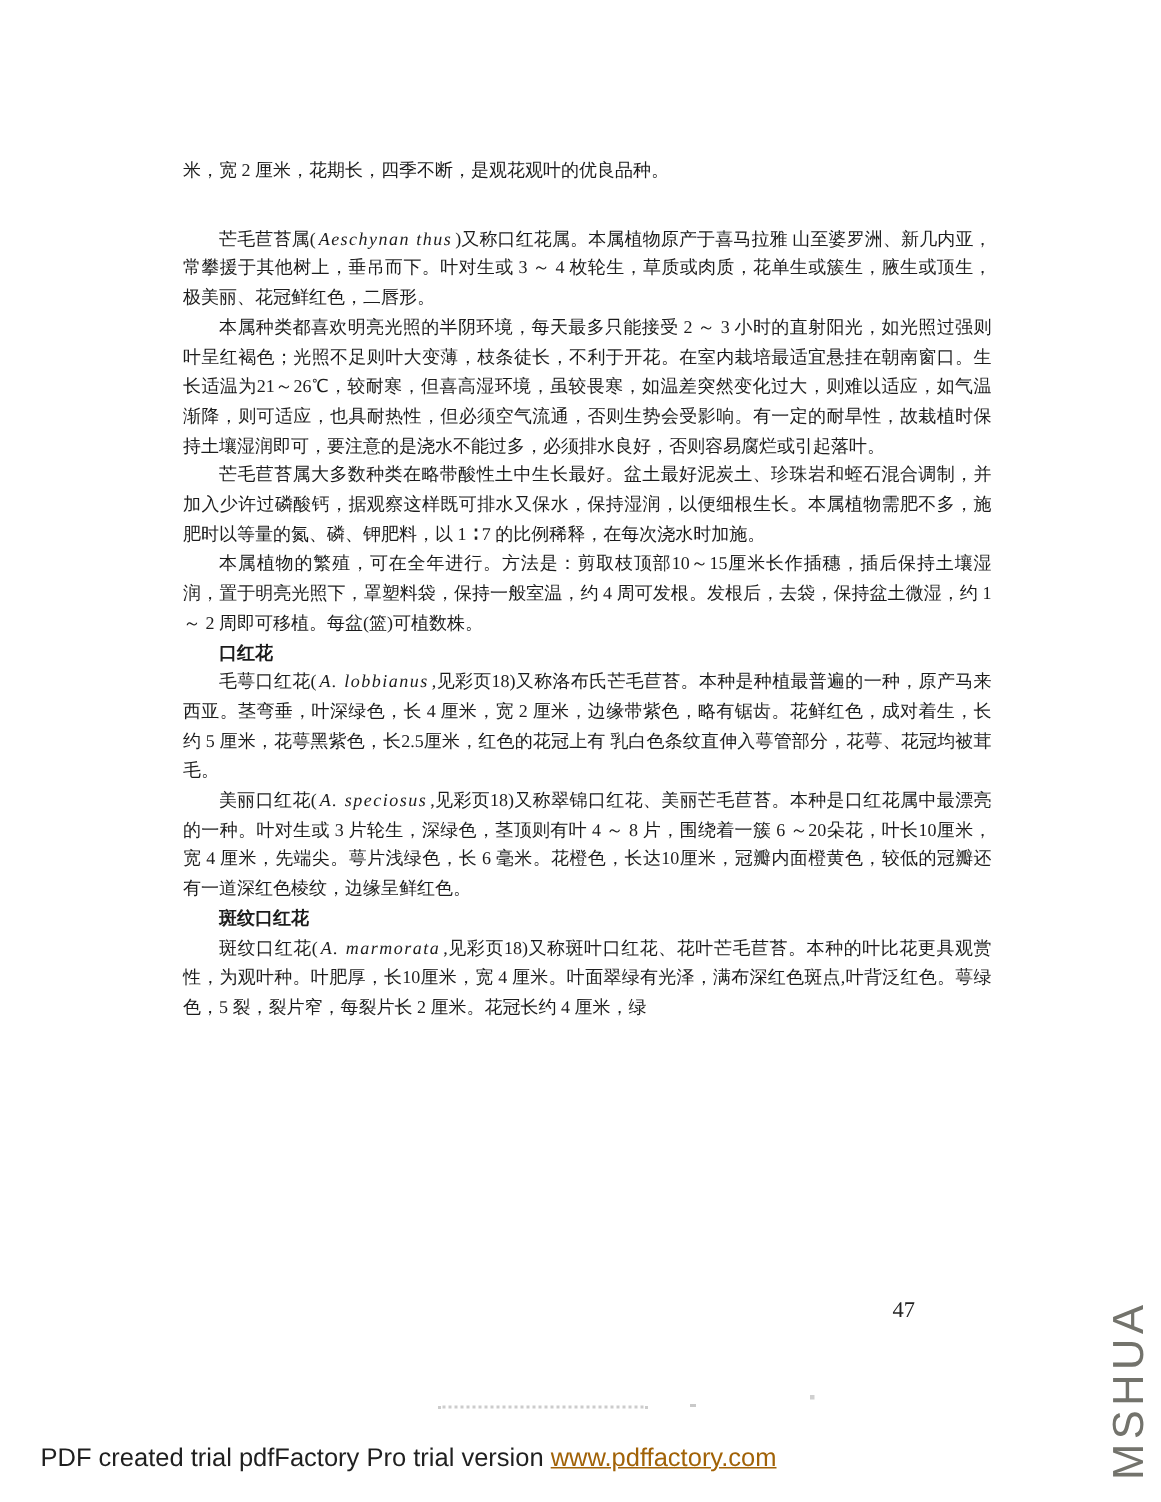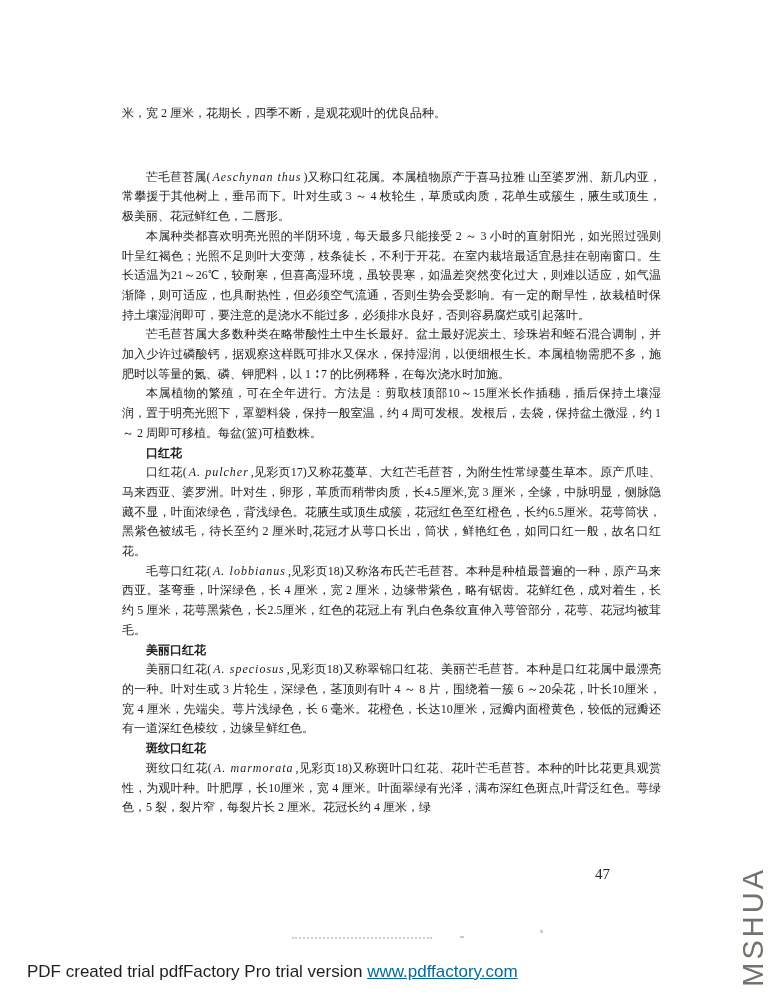--- a/index.html
+++ b/index.html
@@ -23,21 +23,21 @@
     color: #1c1c1c;
     font-size: 12px;
     line-height: 19.7px;
     text-align: justify;
   }
   .doc-body p {
     margin: 0;
     padding: 0;
   }
   .para.indent { text-indent: 2em; }
-  .para.gap { margin-top: 44px; }
+  .para.gap { margin-top: 26px; }
   .heading {
     font-weight: bold;
     text-indent: 2em;
   }
   .latin {
     font-style: italic;
     letter-spacing: 1px;
     padding: 0 2px;
   }
   .page-number {
@@ -86,40 +86,38 @@
   .footer {
     position: absolute;
     left: 27px;
     top: 962px;
     font-family: "Liberation Sans", sans-serif;
     font-size: 17px;
     color: #1f1f1f;
     white-space: nowrap;
   }
   .footer a {
-    color: #0369a1;
+    color: #a16207;
     text-decoration: underline;
     cursor: pointer;
   }
 </style>
 </head>
 <body>
 
 <div class="page">
 
   <div class="doc-body">
       <p class="para"><span>米，宽 2 厘米，花期长，四季不断，是观花观叶的优良品种。</span></p>
       <p class="para indent gap"><span>芒毛苣苔属(</span><span class="latin">Aeschynan thus</span><span>)又称口红花属。本属植物原产于喜马拉雅 山至婆罗洲、新几内亚，常攀援于其他树上，垂吊而下。叶对生或 3 ～ 4 枚轮生，草质或肉质，花单生或簇生，腋生或顶生，极美丽、花冠鲜红色，二唇形。</span></p>
       <p class="para indent"><span>本属种类都喜欢明亮光照的半阴环境，每天最多只能接受 2 ～ 3 小时的直射阳光，如光照过强则叶呈红褐色；光照不足则叶大变薄，枝条徒长，不利于开花。在室内栽培最适宜悬挂在朝南窗口。生长适温为21～26℃，较耐寒，但喜高湿环境，虽较畏寒，如温差突然变化过大，则难以适应，如气温渐降，则可适应，也具耐热性，但必须空气流通，否则生势会受影响。有一定的耐旱性，故栽植时保持土壤湿润即可，要注意的是浇水不能过多，必须排水良好，否则容易腐烂或引起落叶。</span></p>
       <p class="para indent"><span>芒毛苣苔属大多数种类在略带酸性土中生长最好。盆土最好泥炭土、珍珠岩和蛭石混合调制，并加入少许过磷酸钙，据观察这样既可排水又保水，保持湿润，以便细根生长。本属植物需肥不多，施肥时以等量的氮、磷、钾肥料，以 1 ∶ 7 的比例稀释，在每次浇水时加施。</span></p>
       <p class="para indent"><span>本属植物的繁殖，可在全年进行。方法是：剪取枝顶部10～15厘米长作插穗，插后保持土壤湿润，置于明亮光照下，罩塑料袋，保持一般室温，约 4 周可发根。发根后，去袋，保持盆土微湿，约 1 ～ 2 周即可移植。每盆(篮)可植数株。</span></p>
       <p class="heading">口红花</p>
-      <p class="para indent"><span>口红花(</span><span class="latin">A. pulcher</span><span>,见彩页17)又称花蔓草、大红芒毛苣苔，为附生性常绿蔓生草本。原产爪哇、马来西亚、婆罗洲。叶对生，卵形，革质而稍带肉质，长4.5厘米,宽 3 厘米，全缘，中脉明显，侧脉隐藏不显，叶面浓绿色，背浅绿色。花腋生或顶生成簇，花冠红色至红橙色，长约6.5厘米。花萼筒状，黑紫色被绒毛，待长至约 2 厘米时,花冠才从萼口长出，筒状，鲜艳红色，如同口红一般，故名口红花。</span></p>
       <p class="para indent"><span>毛萼口红花(</span><span class="latin">A. lobbianus</span><span>,见彩页18)又称洛布氏芒毛苣苔。本种是种植最普遍的一种，原产马来西亚。茎弯垂，叶深绿色，长 4 厘米，宽 2 厘米，边缘带紫色，略有锯齿。花鲜红色，成对着生，长约 5 厘米，花萼黑紫色，长2.5厘米，红色的花冠上有 乳白色条纹直伸入萼管部分，花萼、花冠均被茸毛。</span></p>
-      <p class="heading">美丽口红花</p>
       <p class="para indent"><span>美丽口红花(</span><span class="latin">A. speciosus</span><span>,见彩页18)又称翠锦口红花、美丽芒毛苣苔。本种是口红花属中最漂亮的一种。叶对生或 3 片轮生，深绿色，茎顶则有叶 4 ～ 8 片，围绕着一簇 6 ～20朵花，叶长10厘米，宽 4 厘米，先端尖。萼片浅绿色，长 6 毫米。花橙色，长达10厘米，冠瓣内面橙黄色，较低的冠瓣还有一道深红色棱纹，边缘呈鲜红色。</span></p>
       <p class="heading">斑纹口红花</p>
       <p class="para indent"><span>斑纹口红花(</span><span class="latin">A. marmorata</span><span>,见彩页18)又称斑叶口红花、花叶芒毛苣苔。本种的叶比花更具观赏性，为观叶种。叶肥厚，长10厘米，宽 4 厘米。叶面翠绿有光泽，满布深红色斑点,叶背泛红色。萼绿色，5 裂，裂片窄，每裂片长 2 厘米。花冠长约 4 厘米，绿</span></p>
     </div>
 
   <div class="page-number">47</div>
 
   <div class="scan-artifact"></div>
   <div class="scan-artifact2"></div>
   <div class="scan-artifact3"></div>

